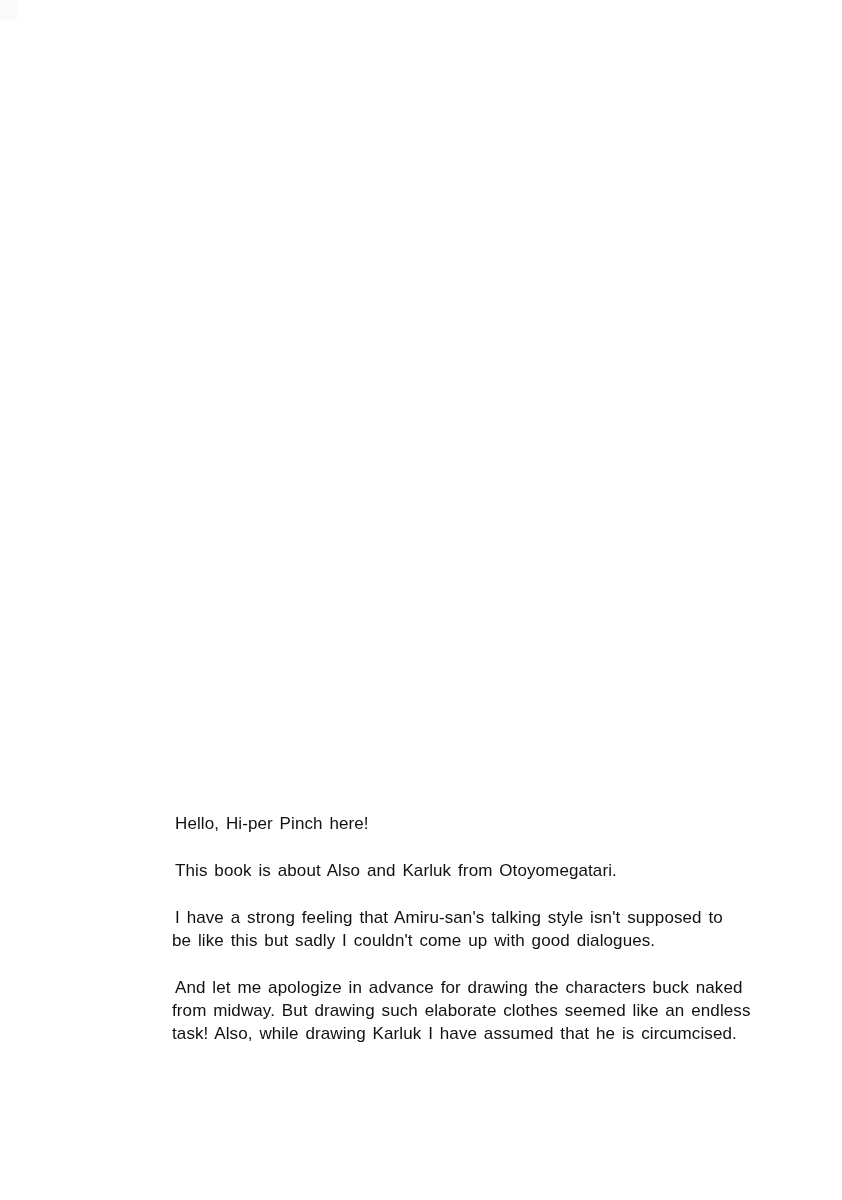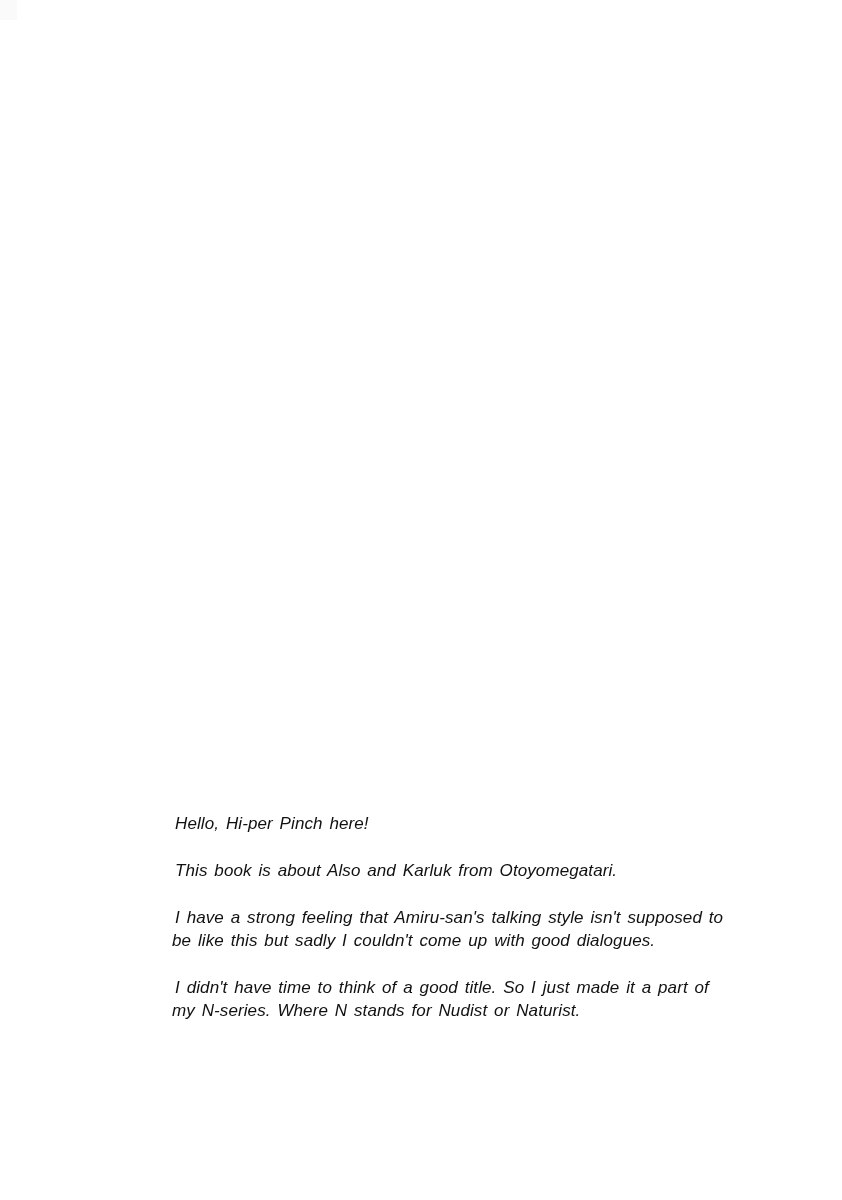--- a/index.html
+++ b/index.html
@@ -9,21 +9,20 @@
     height: 1200px;
     background: #ffffff;
     font-family: "Liberation Sans", sans-serif;
   }
   .page {
     position: relative;
     width: 842px;
     height: 1200px;
     background: #ffffff;
     overflow: hidden;
-    font-style: italic;
   }
   .corner-artifact {
     position: absolute;
     left: 0;
     top: 0;
     width: 17px;
     height: 20px;
     background: #fafafa;
   }
   .afterword {
@@ -49,16 +48,17 @@
 </head>
 <body>
 
 <div class="page">
   <div class="corner-artifact"></div>
   <div class="afterword">
     <p>Hello, Hi-per Pinch here!</p>
     <p>This book is about Also and Karluk from Otoyomegatari.</p>
     <p>I have a strong feeling that Amiru-san's talking style isn't supposed to
 be like this but sadly I couldn't come up with good dialogues.</p>
-    <p>I didn't have time to think of a good title. So I just made it a part of
-my N-series. Where N stands for Nudist or Naturist.</p>
+    <p>And let me apologize in advance for drawing the characters buck naked
+from midway. But drawing such elaborate clothes seemed like an endless
+task! Also, while drawing Karluk I have assumed that he is circumcised.</p>
   </div>
 </div>
 
 </body></html>

